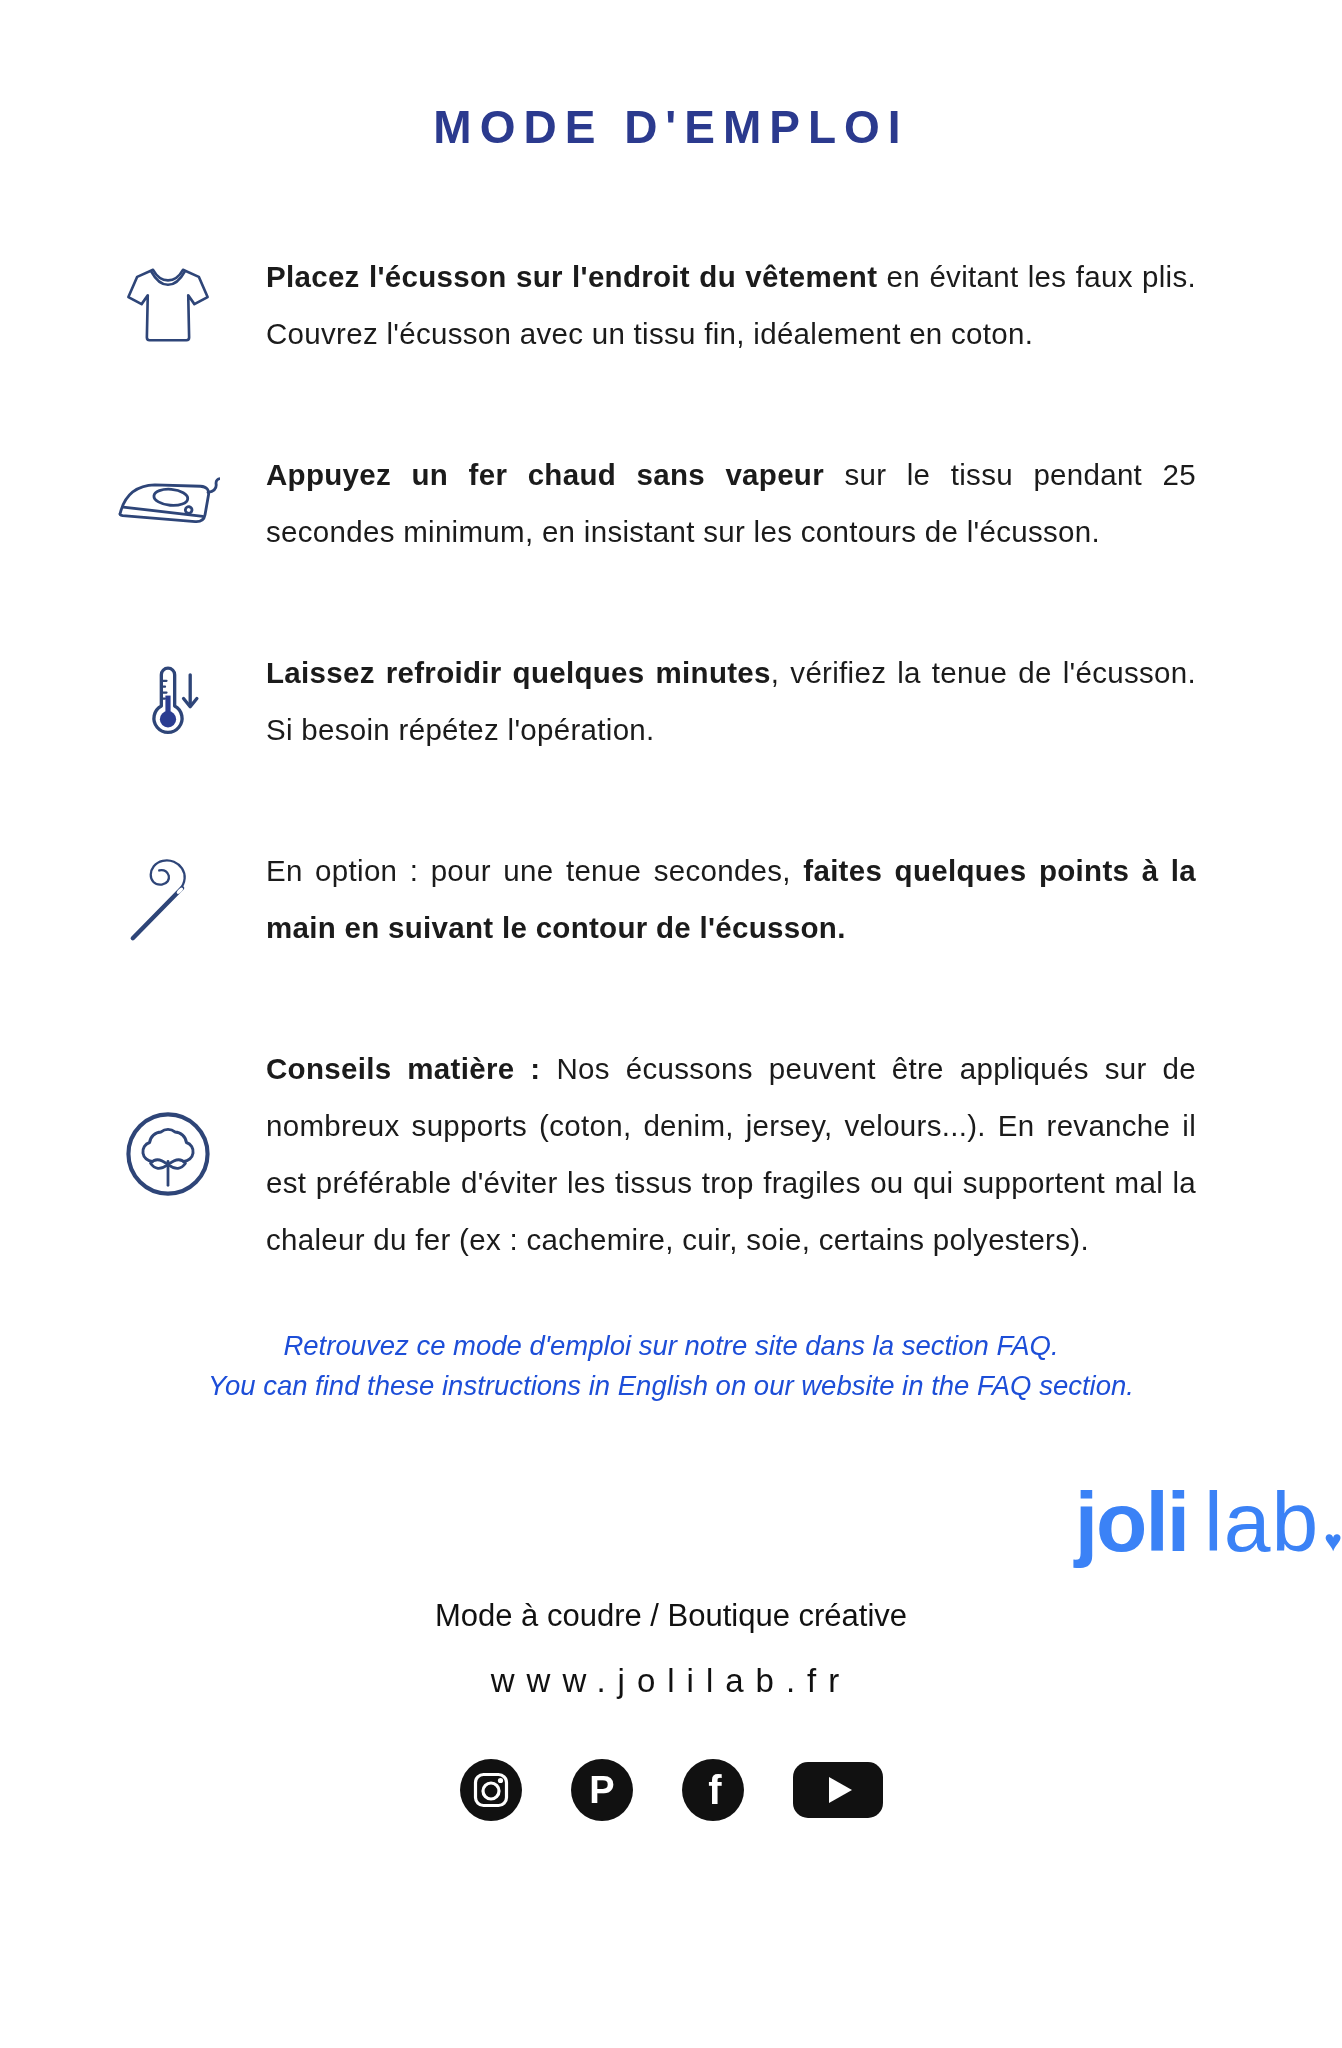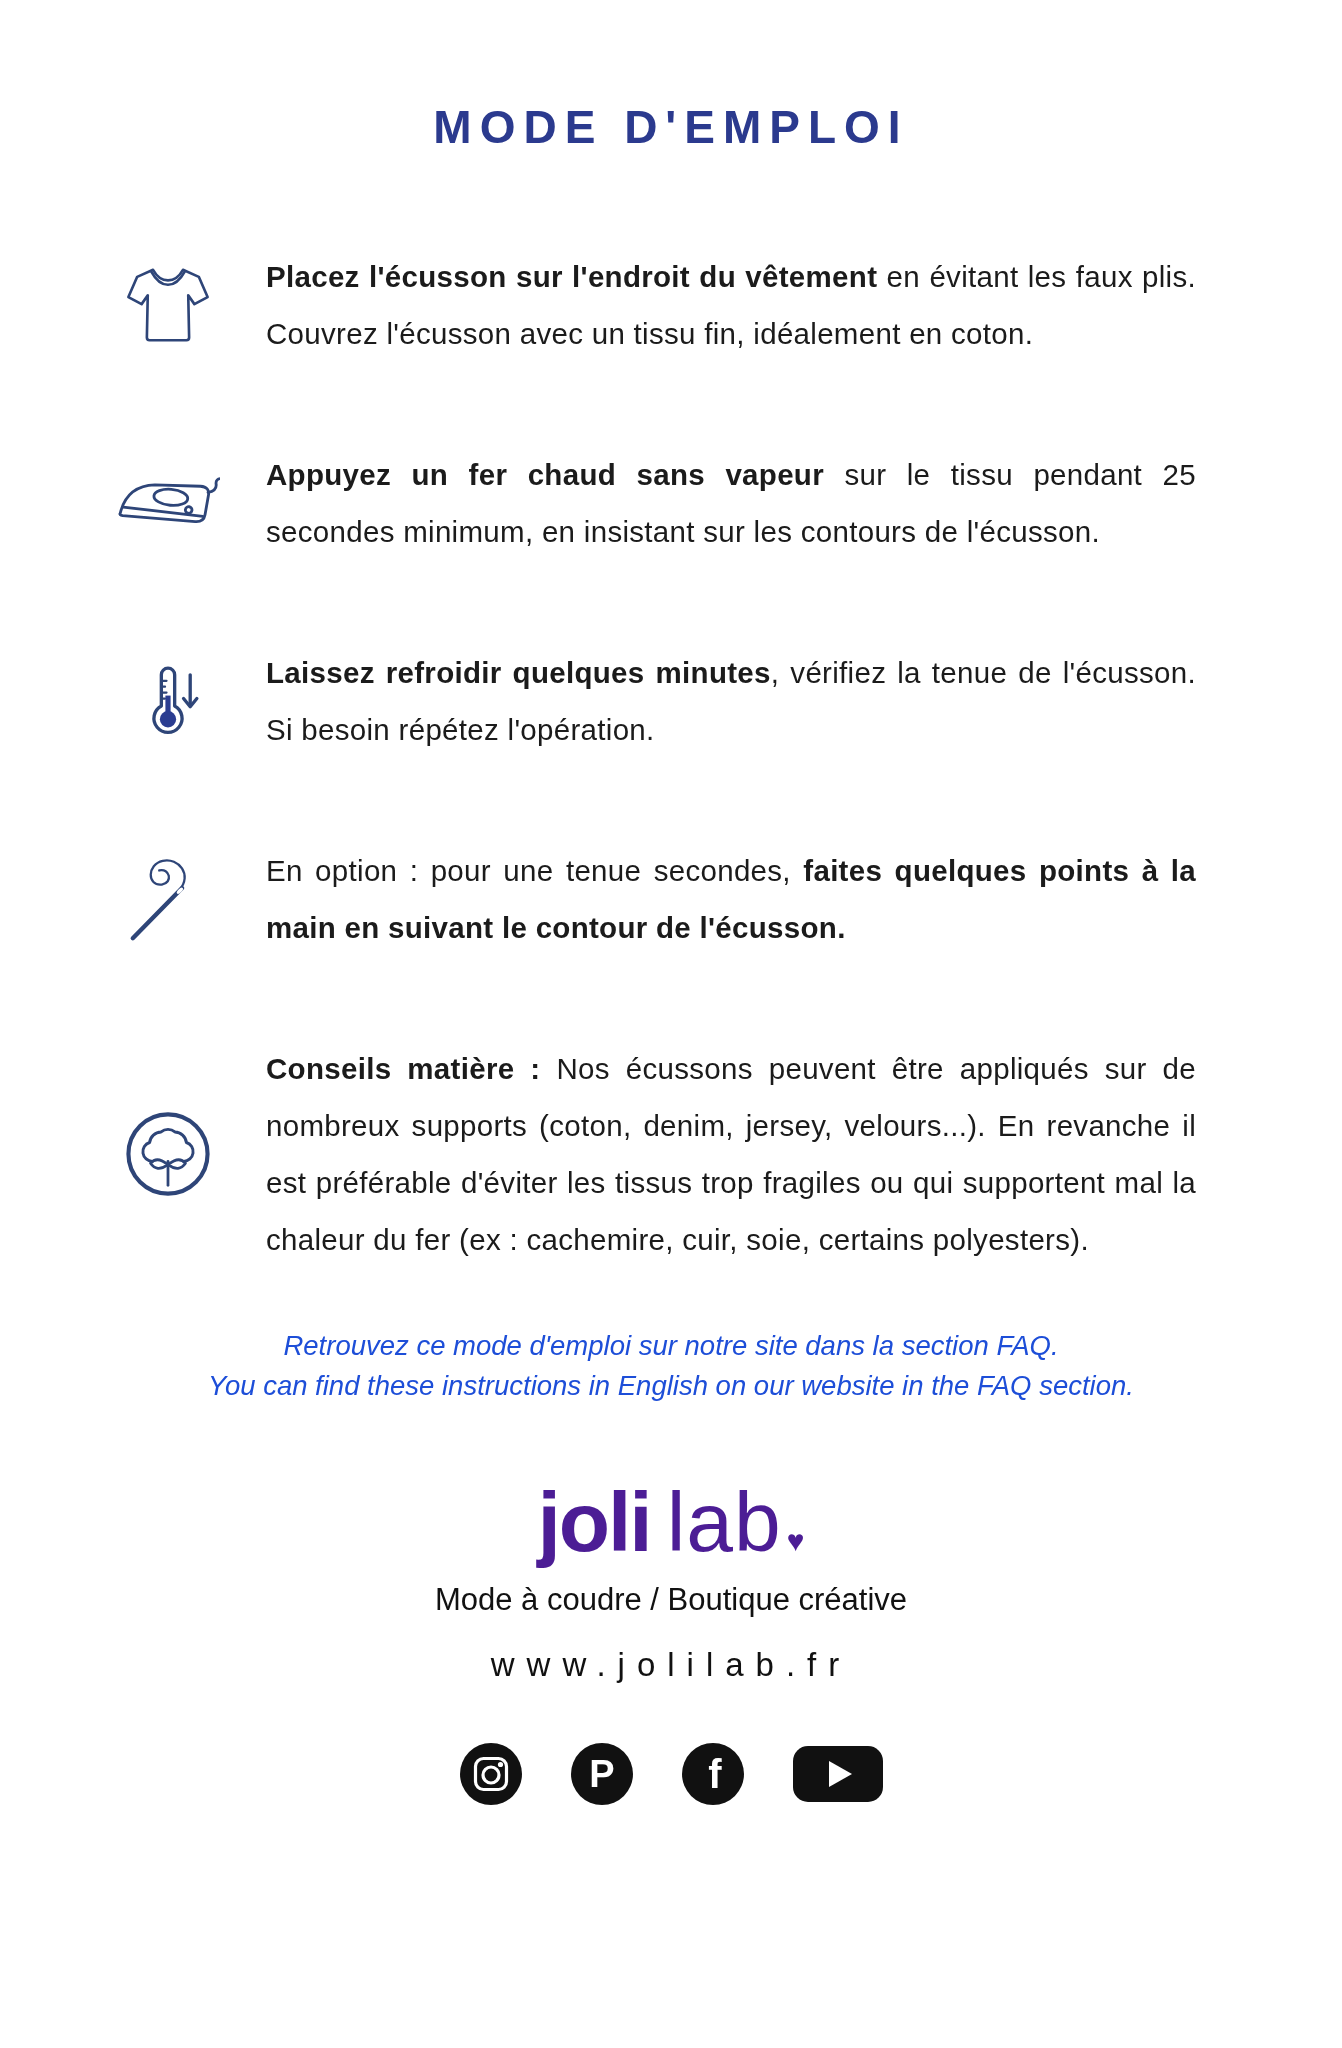--- a/index.html
+++ b/index.html
@@ -23,25 +23,25 @@
   .text {
     margin:16px; flex:1; font-size:29.5px; line-height:57px;
     text-align:justify; letter-spacing:0.3px;
   }
   .text b { font-weight:bold; }
   .faq {
     margin-top:42px; text-align:center; font-style:italic;
     font-size:27.5px; line-height:40px; color:#1d4ed8;
   }
   .faq p { margin:0; }
-  .logo { margin-top:70px; text-align:center; font-size:84px; line-height:1.1; color:#4c1d95; }
+  .logo { margin-top:70px; text-align:right; font-size:84px; line-height:1.1; color:#3b82f6; }
   .logo .joli { font-weight:800; letter-spacing:-2px; }
   .logo .lab { font-weight:300; margin-left:16px; letter-spacing:1px; }
   .logo .heart { font-size:30px; margin-left:5px; }
-  .tagline { margin:14px 0 0 0; text-align:center; font-size:31px; color:#111; }
+  .tagline { margin:30px 0 0 0; text-align:center; font-size:31px; color:#111; }
   .url { margin:28px 0 0 0; text-align:center; font-size:33px; letter-spacing:12px; color:#111; }
   .social { margin-top:58px; display:flex; justify-content:center; align-items:center; gap:47px; }
   .social svg { display:block; }
   .icon-stroke { fill:none; stroke:#2e4578; stroke-linecap:round; stroke-linejoin:round; }
 </style>
 </head>
 <body>
 
 <div class="page">
 

